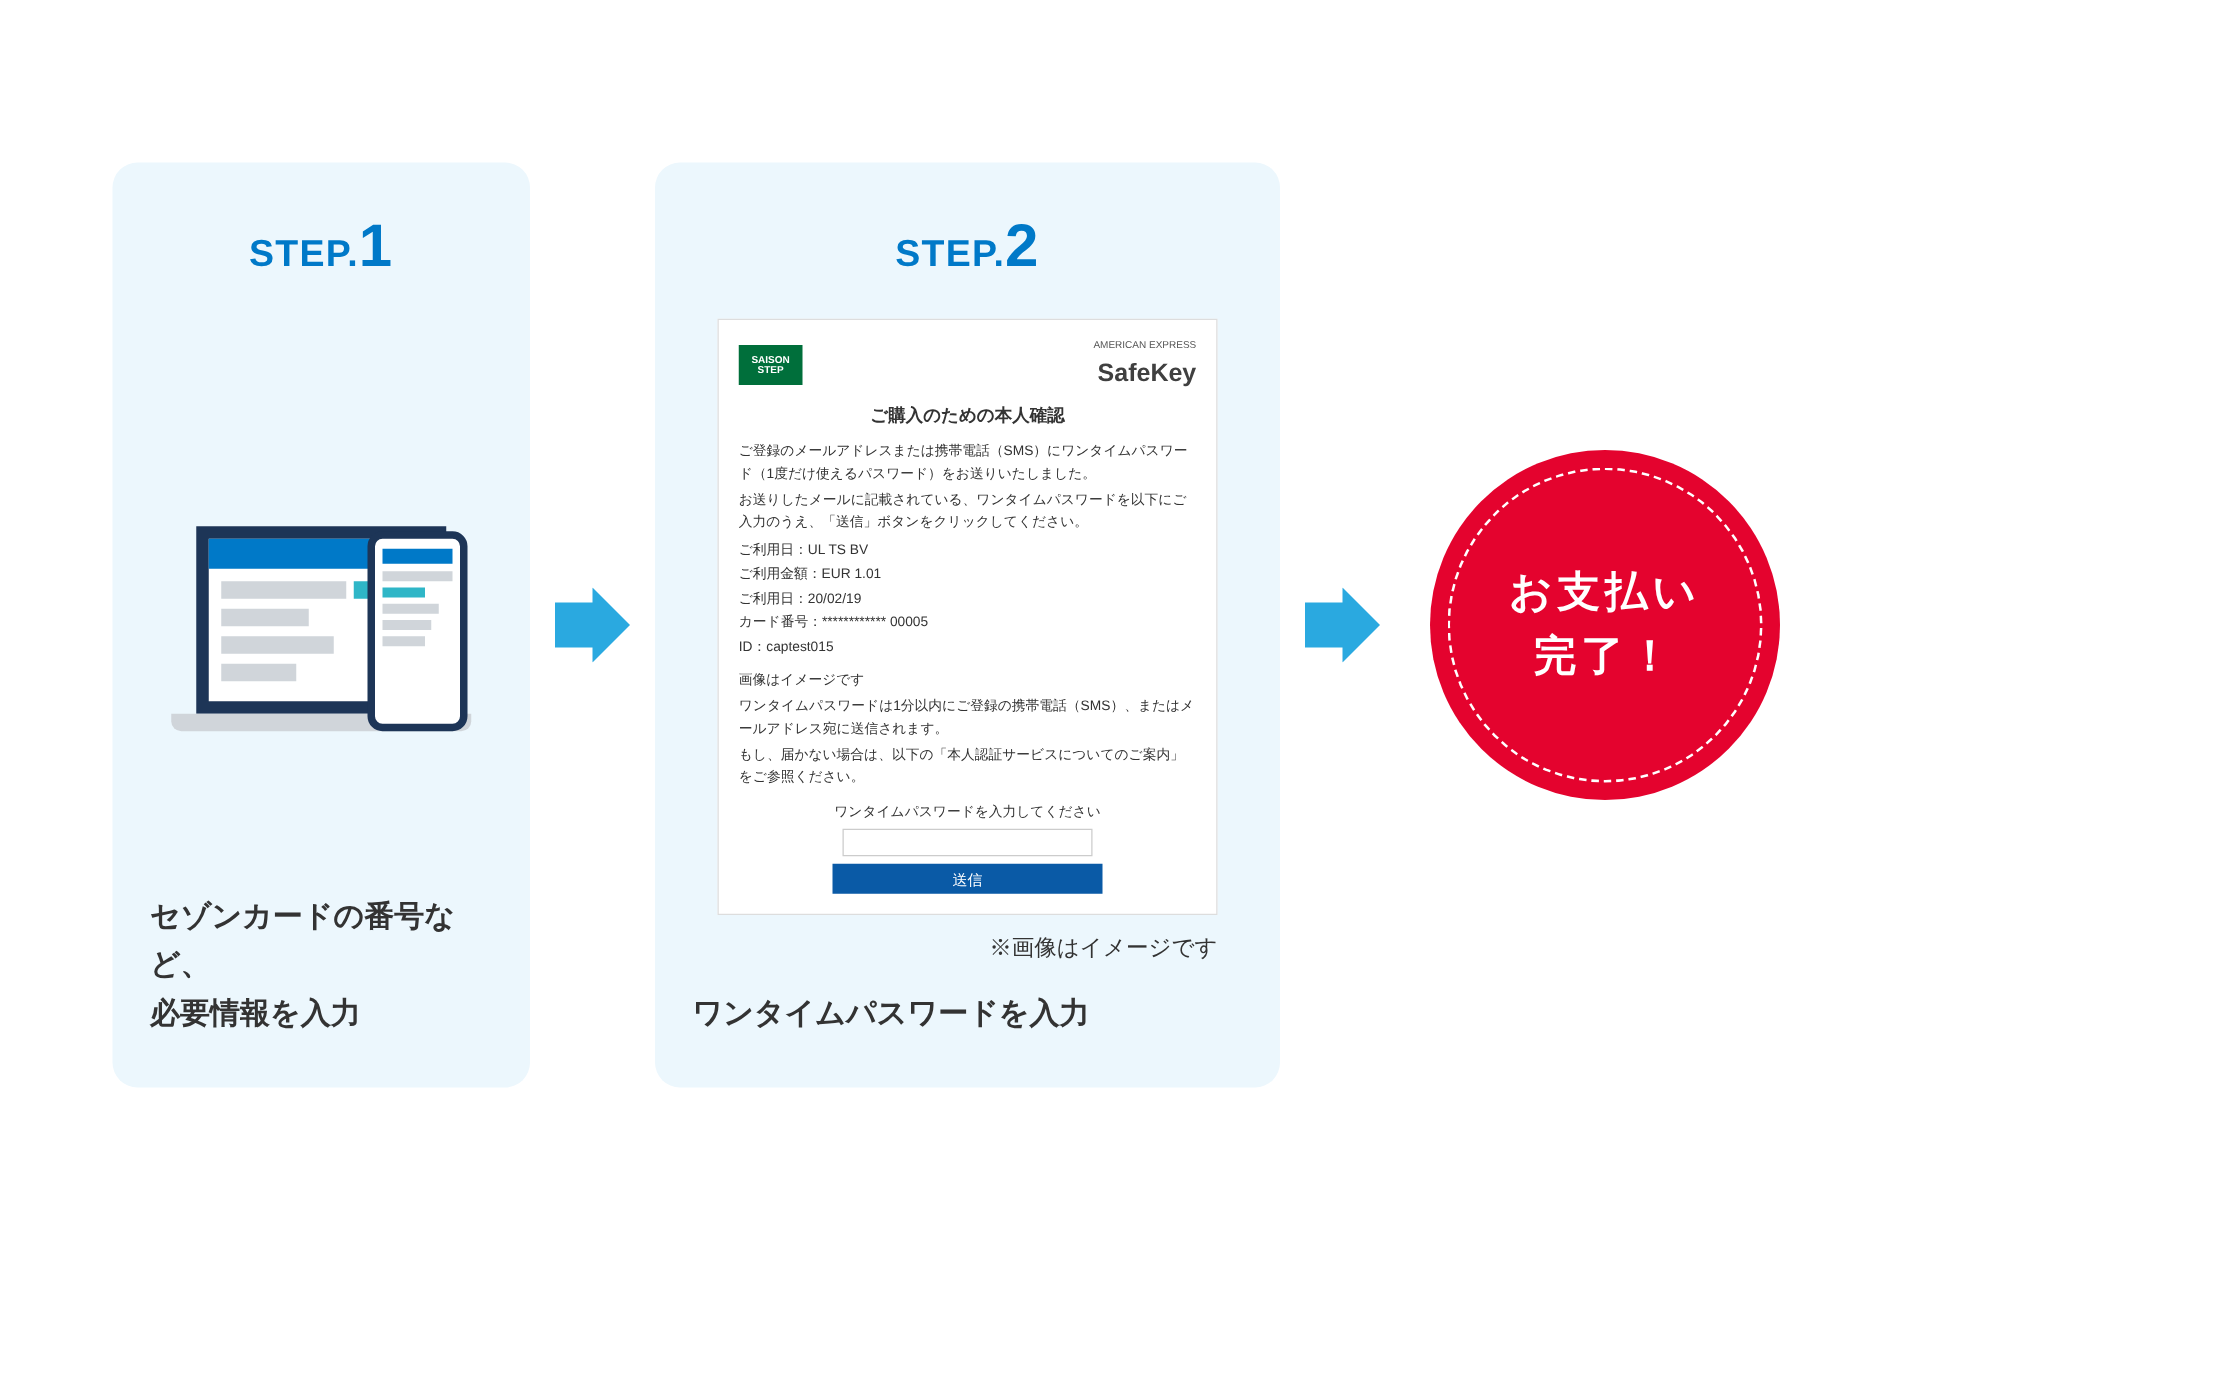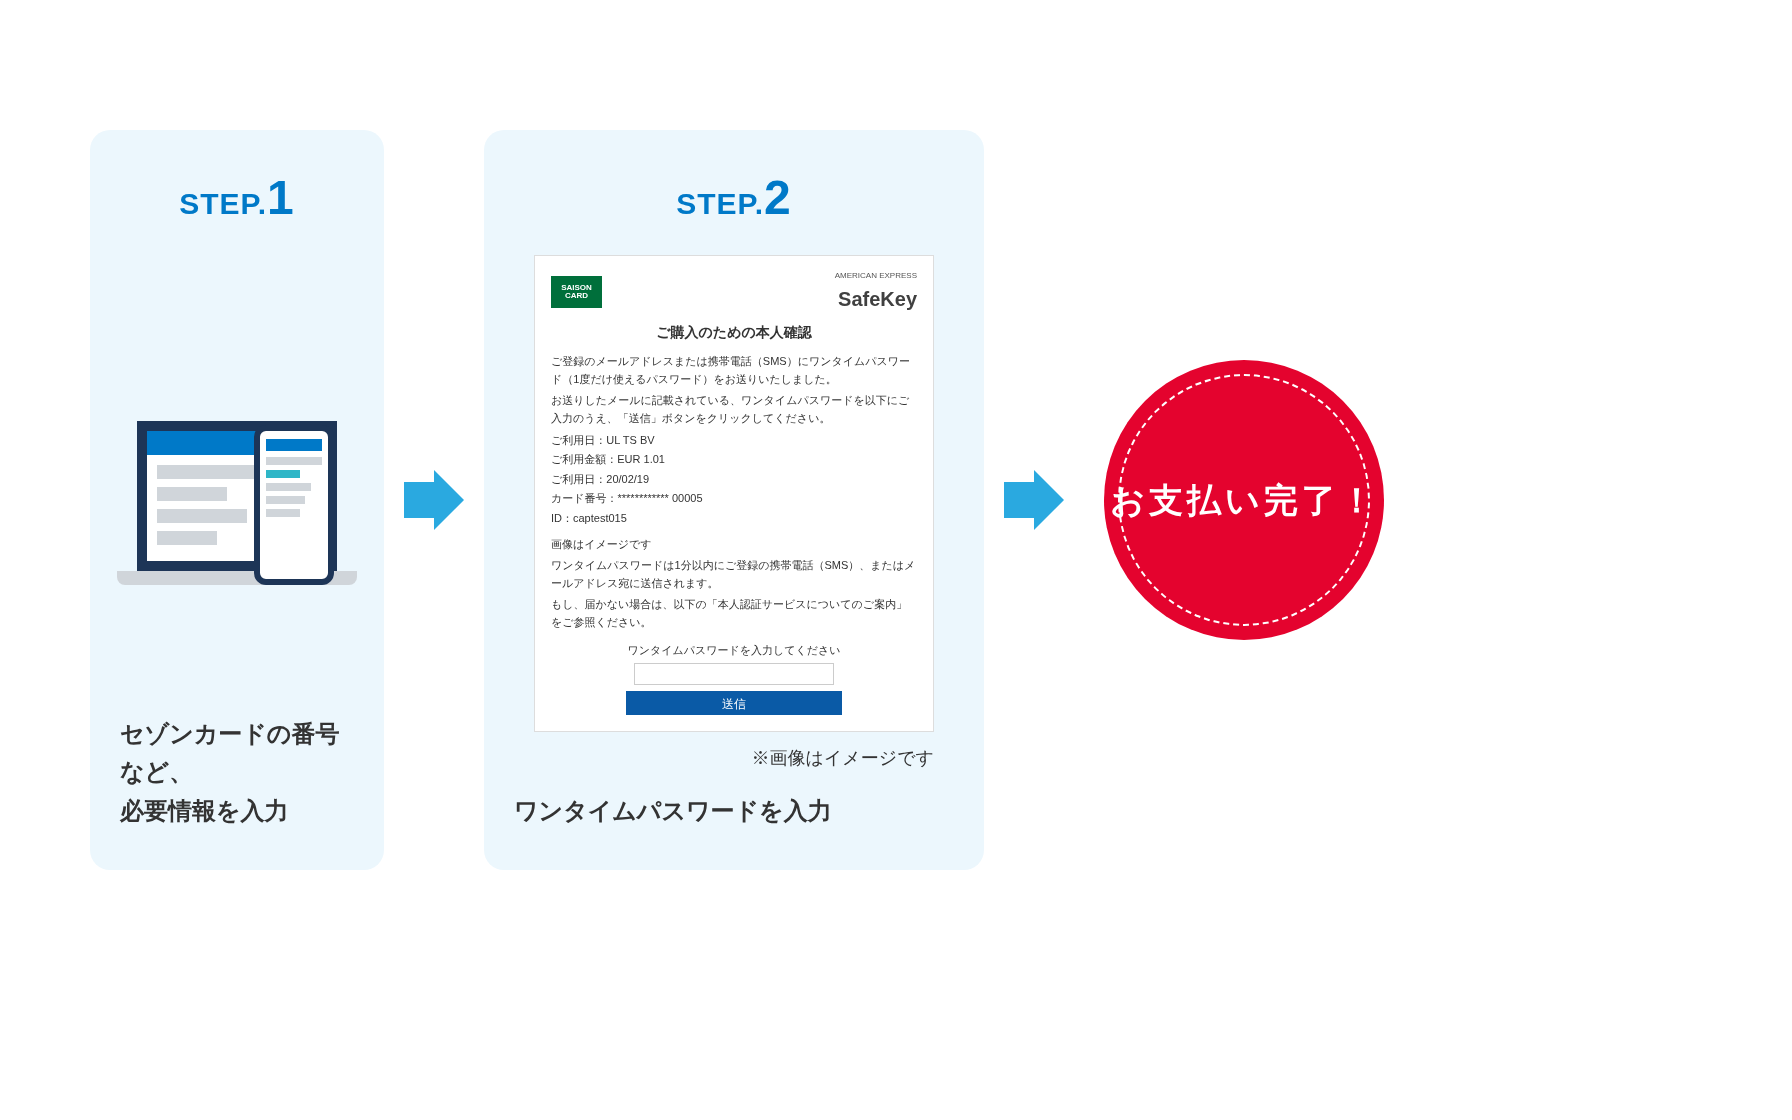--- a/index.html
+++ b/index.html
@@ -17,21 +17,21 @@
     top: 130px;
     display: flex;
     align-items: center;
   }
   .card {
     background: #ecf7fd;
     border-radius: 20px;
     padding: 40px 30px 50px;
     position: relative;
   }
-  .card1 { width: 294px; height: 740px; }
+  .card1 { width: 334px; height: 740px; }
   .card2 { width: 500px; height: 740px; }
   .step {
     color: #0079c8;
     font-weight: 800;
     text-align: center;
     letter-spacing: 1px;
     margin-bottom: 30px;
   }
   .step .lab { font-size: 30px; }
   .step .num { font-size: 48px; }
@@ -147,21 +147,21 @@
     line-height: 24px;
     border: none;
   }
   .img-note { text-align: right; font-size: 18px; color: #333; margin: 14px 20px 0 0; }
 
   .badge {
     width: 280px; height: 280px;
     border-radius: 50%;
     background: #e4032e;
     position: relative;
-    display: flex; flex-direction: row;
+    display: flex; flex-direction: column;
     align-items: center; justify-content: center;
     color: #fff;
     font-size: 34px;
     font-weight: 600;
     letter-spacing: 4px;
     margin-left: 20px;
   }
   .badge::before {
     content: "";
     position: absolute;
@@ -221,21 +221,21 @@
 
   <div class="card card2">
     <div class="step">
       <span class="lab">STEP.</span><span class="num">2</span>
     </div>
 
     <div class="panel">
       <div class="panel-head">
         <div class="saison">
           <span>SAISON</span>
-            <span>CARD</span>
+            <span>STEP</span>
         </div>
         <div class="safekey">
           <span>AMERICAN EXPRESS</span><br><b>SafeKey</b>
         </div>
       </div>
       <div class="panel-title">ご購入のための本人確認</div>
       <p>ご登録のメールアドレスまたは携帯電話（SMS）にワンタイムパスワード（1度だけ使えるパスワード）をお送りいたしました。</p>
       <p>お送りしたメールに記載されている、ワンタイムパスワードを以下にご入力のうえ、「送信」ボタンをクリックしてください。</p>
       <p>ご利用日：UL TS BV</p>
       <p style="margin-top:-2px">ご利用金額：EUR 1.01</p>

